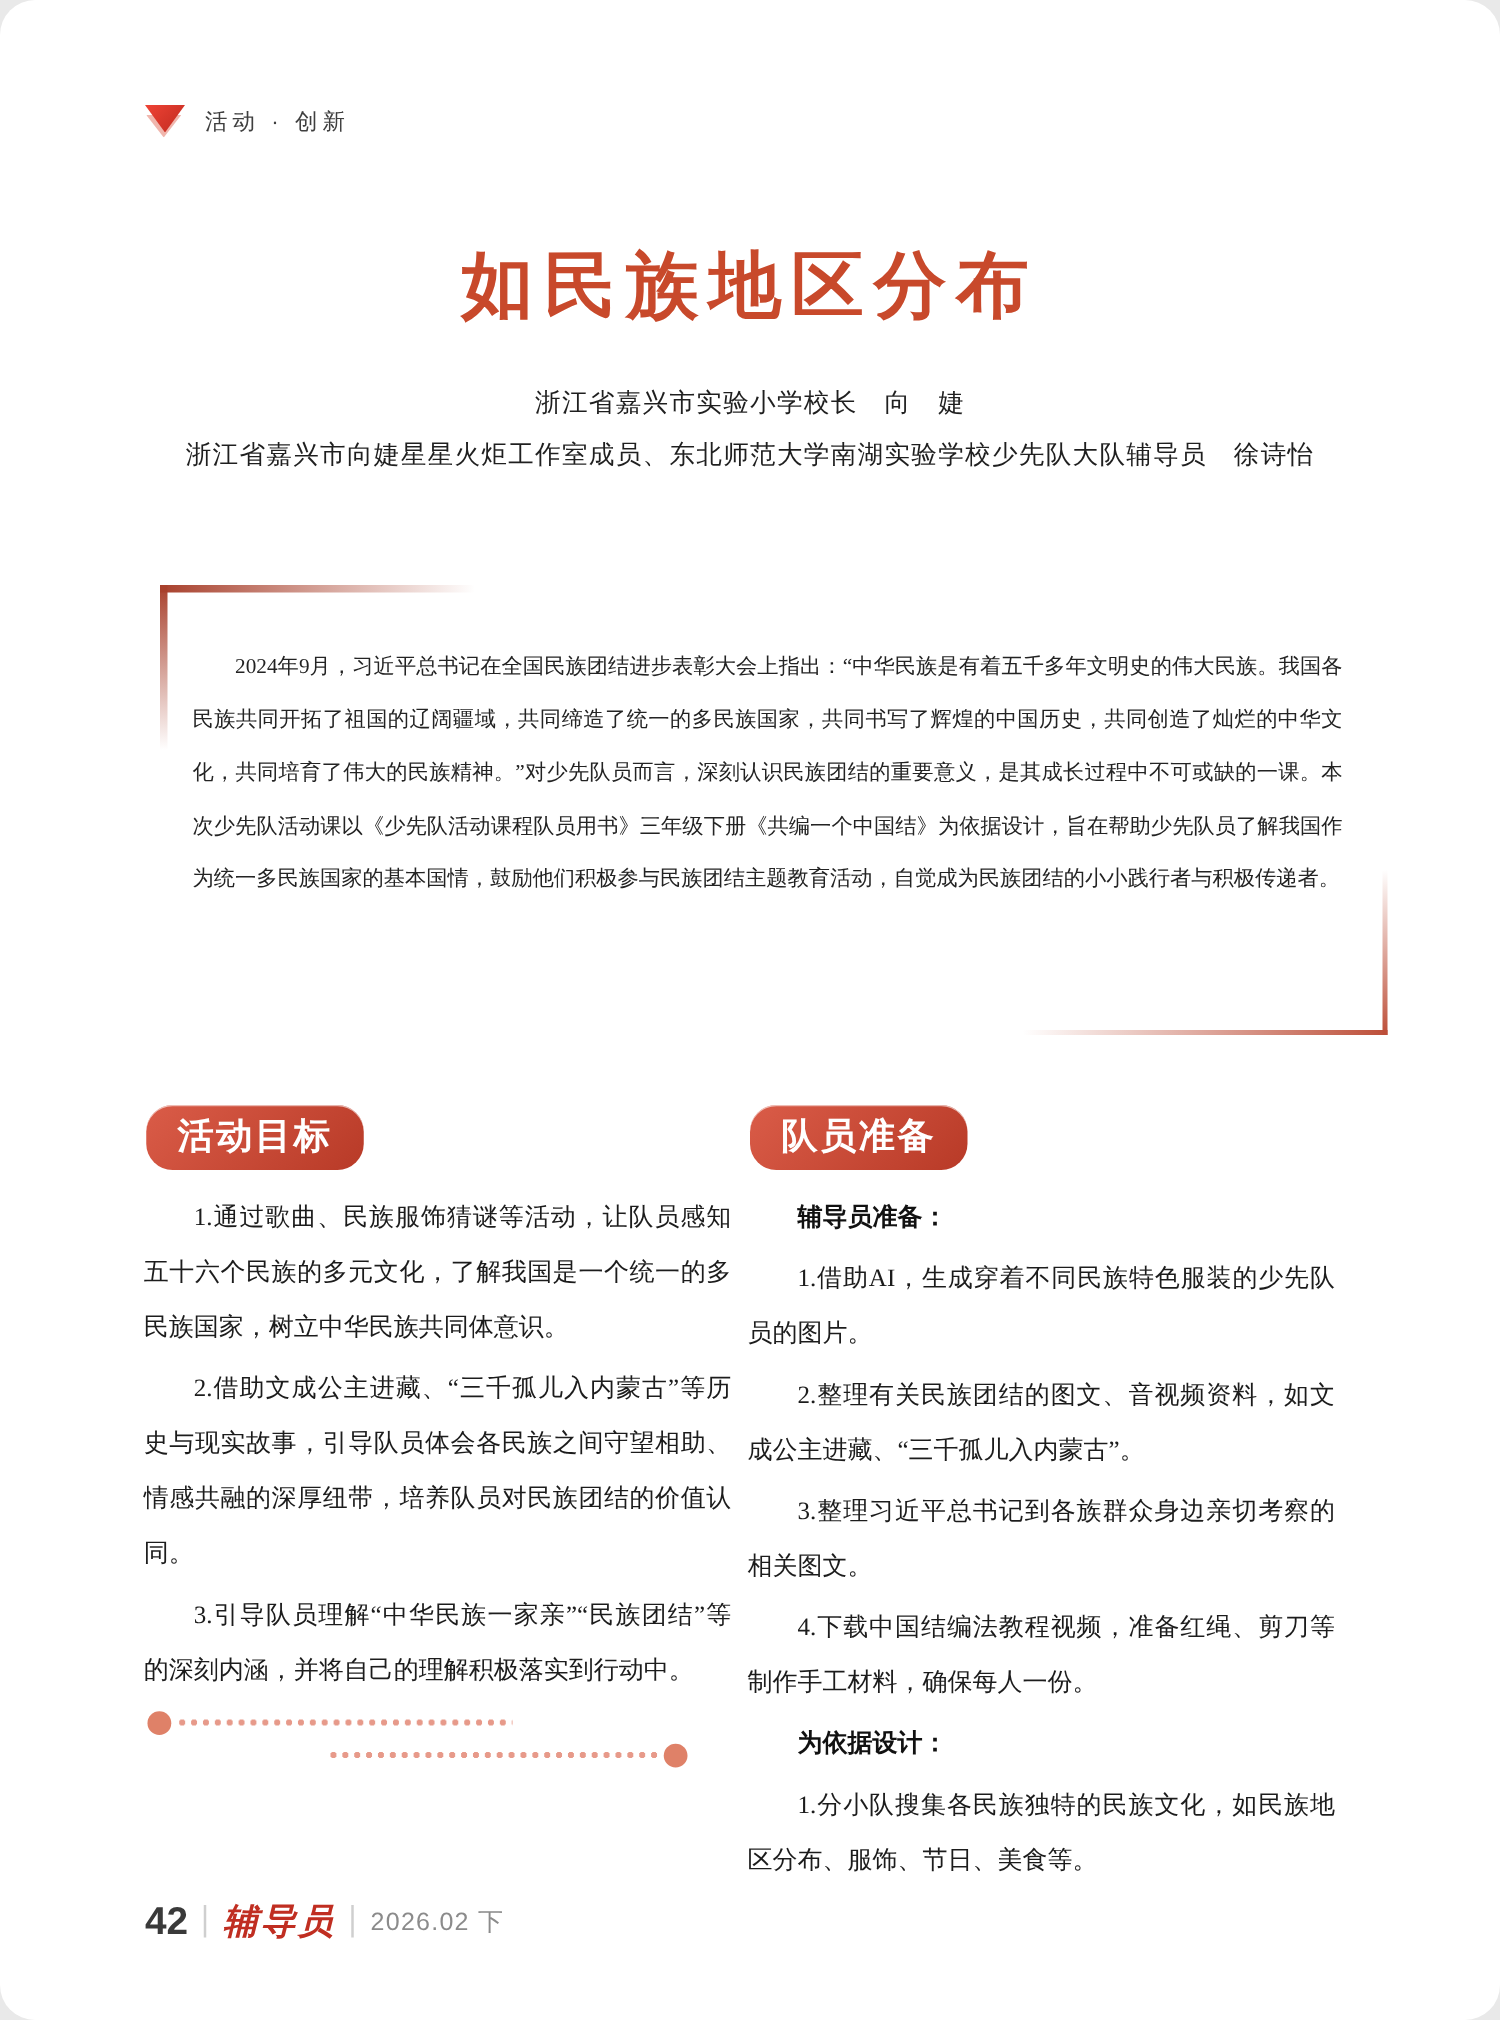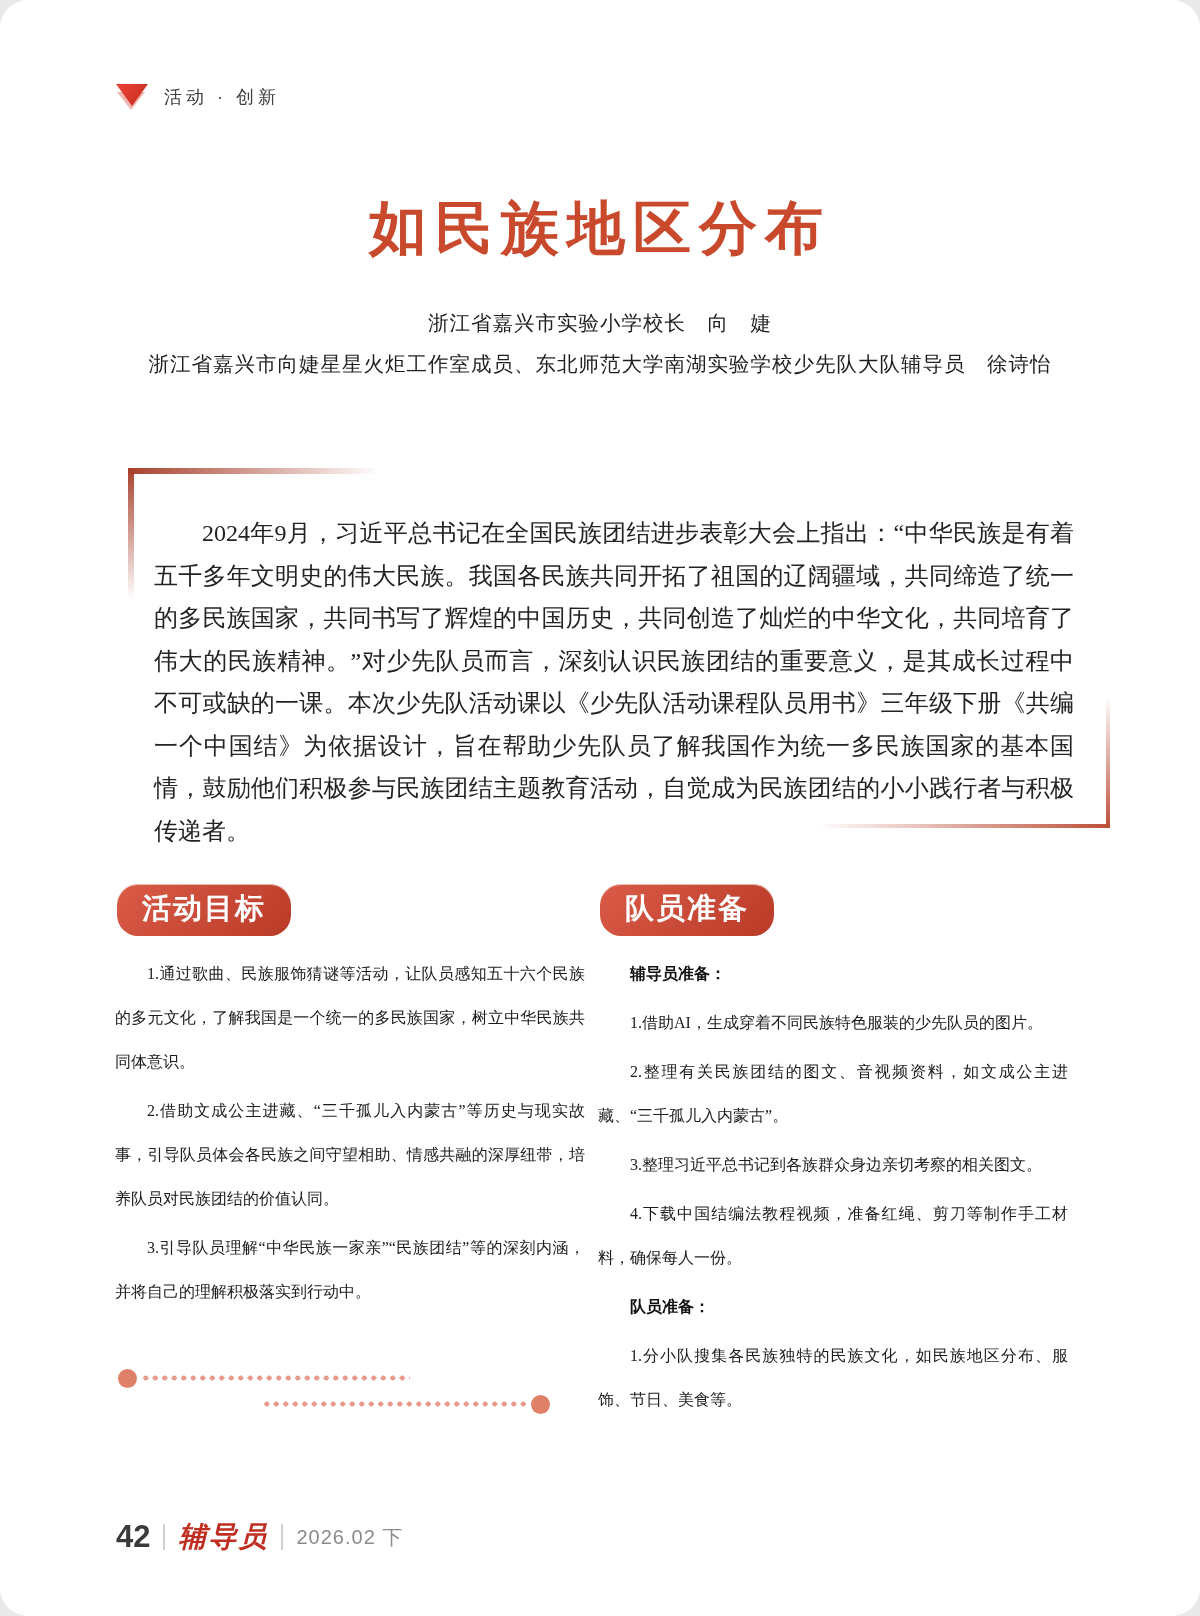--- a/index.html
+++ b/index.html
@@ -29,32 +29,32 @@
   .quote-block { position:absolute; left:128px; top:468px; width:982px; height:360px; }
   .corner-tl-h { position:absolute; left:0; top:0; width:252px; height:6px;
     background:linear-gradient(to right,#a8402c,rgba(168,64,44,0)); }
   .corner-tl-v { position:absolute; left:0; top:0; width:6px; height:132px;
     background:linear-gradient(to bottom,#a8402c,rgba(168,64,44,0)); }
   .corner-br-h { position:absolute; right:0; bottom:0; width:292px; height:4px;
     background:linear-gradient(to left,#bd4f39,rgba(189,79,57,0)); }
   .corner-br-v { position:absolute; right:0; bottom:0; width:4px; height:132px;
     background:linear-gradient(to top,#bd4f39,rgba(189,79,57,0)); }
   .quote-text { position:absolute; left:26px; right:36px; top:44px;
-    font-size:24px; line-height:42.5px; text-align:justify; text-indent:2em; color:#232323; }
+    font-size:17px; line-height:42.5px; text-align:justify; text-indent:2em; color:#232323; }
 
   
   .col { position:absolute; top:884px; width:470px; }
   .col-left  { left:115px; }
   .col-right { left:598px; }
   .badge { display:inline-block; margin-left:2px; padding:5px 25px 7px 25px; border-radius:21px;
     background:linear-gradient(135deg,#da5c48,#b83a27);
     color:#ffffff; font-family:"Liberation Sans",sans-serif; font-weight:bold;
     font-size:29px; letter-spacing:2px; box-shadow:0 1px 0 rgba(255,255,255,.6) inset; }
   .col-body { margin-top:16px; }
-  .col p { margin:5px 0 0 0; font-size:16px; line-height:44px; text-align:justify; text-indent:2em; }
+  .col p { margin:5px 0 0 0; font-size:20px; line-height:44px; text-align:justify; text-indent:2em; }
   .subhead { margin:5px 0 0 0; font-family:"Liberation Sans",sans-serif; font-weight:bold;
     font-size:23px; line-height:44px; text-indent:2em; color:#111; }
 
   
   .dotted-row { position:absolute; display:flex; align-items:center; height:20px; }
   .dotted-row-1 { left:118px; top:1368px; width:296px; }
   .dotted-row-2 { left:258px; top:1394px; width:292px; }
   .big-dot { width:19px; height:19px; border-radius:50%; background:#df8168; flex:0 0 auto; }
   .dots { flex:1 1 auto; height:8px; margin:0 4px;
     background-image:radial-gradient(circle,#e79a8a 2.3px,rgba(231,154,138,0) 2.8px);
@@ -106,21 +106,21 @@
   </div>
 
   <div class="col col-right">
     <span class="badge">队员准备</span>
     <div class="col-body">
       <p class="subhead">辅导员准备：</p>
       <p>1.借助AI，生成穿着不同民族特色服装的少先队员的图片。</p>
       <p>2.整理有关民族团结的图文、音视频资料，如文成公主进藏、“三千孤儿入内蒙古”。</p>
       <p>3.整理习近平总书记到各族群众身边亲切考察的相关图文。</p>
       <p>4.下载中国结编法教程视频，准备红绳、剪刀等制作手工材料，确保每人一份。</p>
-      <p class="subhead">队员准备：</p>
+      <p class="subhead">为依据设计：</p>
       <p>1.分小队搜集各民族独特的民族文化，如民族地区分布、服饰、节日、美食等。</p>
     </div>
   </div>
 
   <div class="dotted-row dotted-row-1">
     <span class="big-dot"></span>
     <span class="dots"></span>
   </div>
   <div class="dotted-row dotted-row-2">
     <span class="dots"></span>

